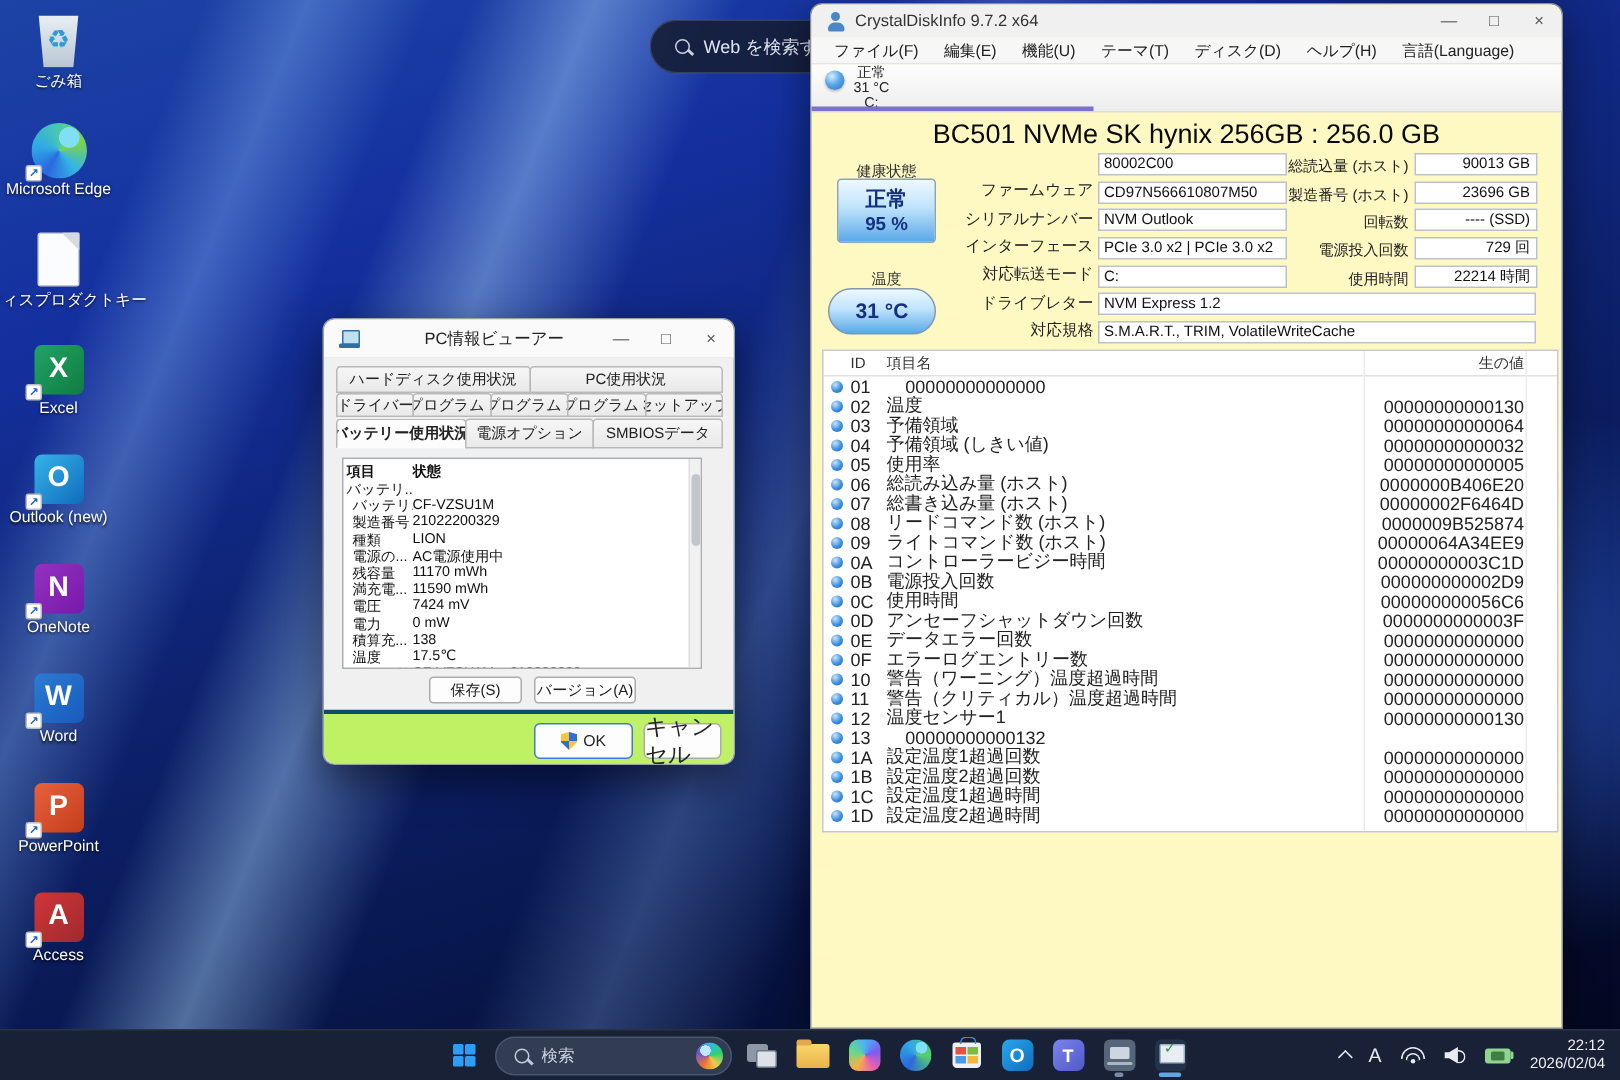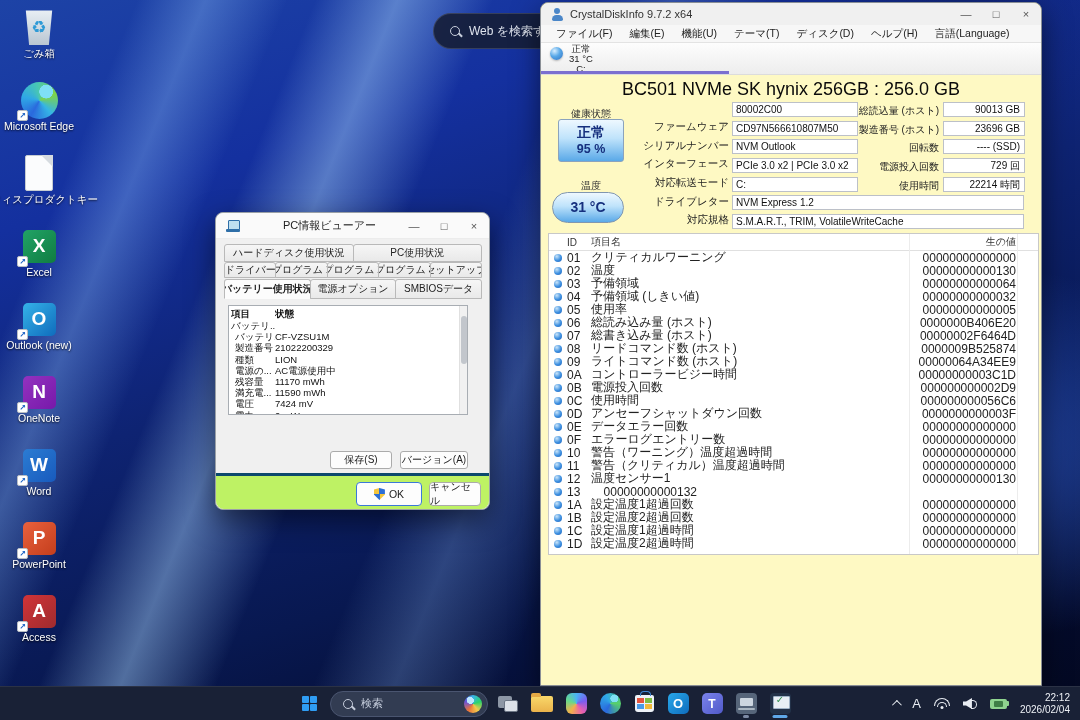--- a/index.html
+++ b/index.html
@@ -97,39 +97,39 @@
   .pcv-appicon::before { content:""; position:absolute; left:2px; top:0; width:10px; height:8px; background:#bfe0f0; border:1.5px solid #2f6fa8; border-radius:1px; }
   .pcv-appicon::after { content:""; position:absolute; left:0; bottom:0; width:14px; height:2.5px; background:#2f6fa8; border-radius:1px; }
   #pcv-title { font-size:11px; color:#222; flex:1; white-space:nowrap; overflow:hidden;padding-left:36px; }
   .tabs-row { position:absolute; display:flex; left:8px; right:8px; }
   #tabs1 { top:31px; height:18px; }
   #tabs2 { top:49px; height:16px; }
   #tabs3 { top:66px; height:20px; }
   .tab { flex:1; border:1px solid #b9b9b9; border-radius:3px 3px 0 0; background:linear-gradient(#f6f6f6,#e9e9e9);
     font-size:10px; color:#222; display:flex; align-items:center; justify-content:center; white-space:nowrap; overflow:hidden; margin-right:-1px; }
   .tab.active { background:#fcfcfc; border-bottom-color:#fcfcfc; font-weight:bold; }
-  #pv-listbox { position:absolute; left:12px; top:92px; width:240px; height:110px; background:#fff; border:1px solid #a8adb3; overflow:hidden; }
+  #pv-listbox { position:absolute; left:12px; top:92px; width:240px; height:141px; background:#fff; border:1px solid #a8adb3; overflow:hidden; }
   #pv-list { position:absolute; left:2px; top:2px; right:9px; }
   .pv-hdr { display:flex; height:12px; font-size:9.5px; color:#111; font-weight:bold; }
   .pv-row { display:flex; height:11.2px; font-size:9.5px; color:#111; }
   .pv-c1 { width:44px; flex:0 0 auto; white-space:pre; overflow:hidden; }
   .pv-row.ind .pv-c1 { padding-left:4px; }
   .pv-c2 { flex:1; white-space:pre; overflow:hidden; }
   #pv-scroll { position:absolute; right:0; top:0; bottom:0; width:8px; background:#f1f1f1; border-left:1px solid #e0e0e0; }
   #pv-thumb { position:absolute; left:1px; top:10px; width:6px; height:48px; background:#c2c6cc; border-radius:3px; }
-  .pv-btn { position:absolute; height:18px; background:#fdfdfd; border:1px solid #ababab; border-radius:3px; font-size:10px; color:#222; display:flex; align-items:center; justify-content:center; white-space:nowrap;margin-left:44px; }
+  .pv-btn { position:absolute; height:18px; background:#fdfdfd; border:1px solid #ababab; border-radius:3px; font-size:10px; color:#222; display:flex; align-items:center; justify-content:center; white-space:nowrap; }
   #btn-save { left:70px; top:238px; width:62px; }
   #btn-version { left:140px; top:238px; width:68px; }
   #pcv-bottom { position:absolute; left:0; right:0; bottom:0; height:36px; background:#bef264; border-top:3px solid #0c4a6e; border-radius:0 0 8px 8px; }
   #btn-ok { position:absolute; left:140px; top:6px; width:66px; height:24px; background:#fdfdfd; border:1.5px solid #3c79d8; border-radius:4px;
     font-size:10.5px; color:#222; display:flex; align-items:center; justify-content:center; gap:4px; }
   .shield { width:11px; height:12px; clip-path:polygon(50% 0,100% 12%,100% 55%,50% 100%,0 55%,0 12%);
     background:conic-gradient(#2d6fd6 0 25%, #f5c63d 25% 50%, #2d6fd6 50% 75%, #f5c63d 75%); }
   #btn-cancel { position:absolute; left:213px; top:6px; width:52px; height:24px; background:#fdfdfd; border:1px solid #ababab; border-radius:4px;
-    font-size:10px; color:#222; display:flex; align-items:center; justify-content:center; }
+    font-size:15px; color:#222; display:flex; align-items:center; justify-content:center; }
 
   
   #taskbar { position:absolute; left:0; right:0; bottom:0; height:34px; background:#192136; border-top:1px solid rgba(255,255,255,.08); z-index:10; display:flex; align-items:center; }
   #tb-left { position:absolute; left:294px; display:flex; align-items:center; gap:6px; }
   #start-btn { width:30px; height:28px; display:flex; align-items:center; justify-content:center; }
   .winlogo { width:15px; height:15px; display:grid; grid-template-columns:7px 7px; grid-template-rows:7px 7px; gap:1px; }
   .winlogo span { background:#2f9df4; border-radius:1px; }
   #tb-search { width:158px; height:26px; border-radius:13px; background:#323c52; border:1px solid #4a5570; display:flex; align-items:center; gap:8px; padding:0 5px 0 12px; }
   #tb-search .mag { border-color:#c4cbda; } #tb-search .mag::after { background:#c4cbda; }
   #tb-search-label { flex:1; font-size:11px; color:#c9d1e0; white-space:nowrap; overflow:hidden; }
@@ -344,21 +344,20 @@
       <span class="s-name">項目名</span>
       <span class="s-raw">生の値</span>
       <span class="s-end"></span>
     </div>
     <div id="smart-body">
         <div class="s-row">
           <span class="s-dotcol">
             <span class="s-dot"></span>
           </span>
           <span class="s-id">01</span>
-          <span class="s-name">クリティカルワーニング</span>
           <span class="s-raw">00000000000000</span>
           <span class="s-end"></span>
         </div>
         <div class="s-row">
           <span class="s-dotcol">
             <span class="s-dot"></span>
           </span>
           <span class="s-id">02</span>
           <span class="s-name">温度</span>
           <span class="s-raw">00000000000130</span>

